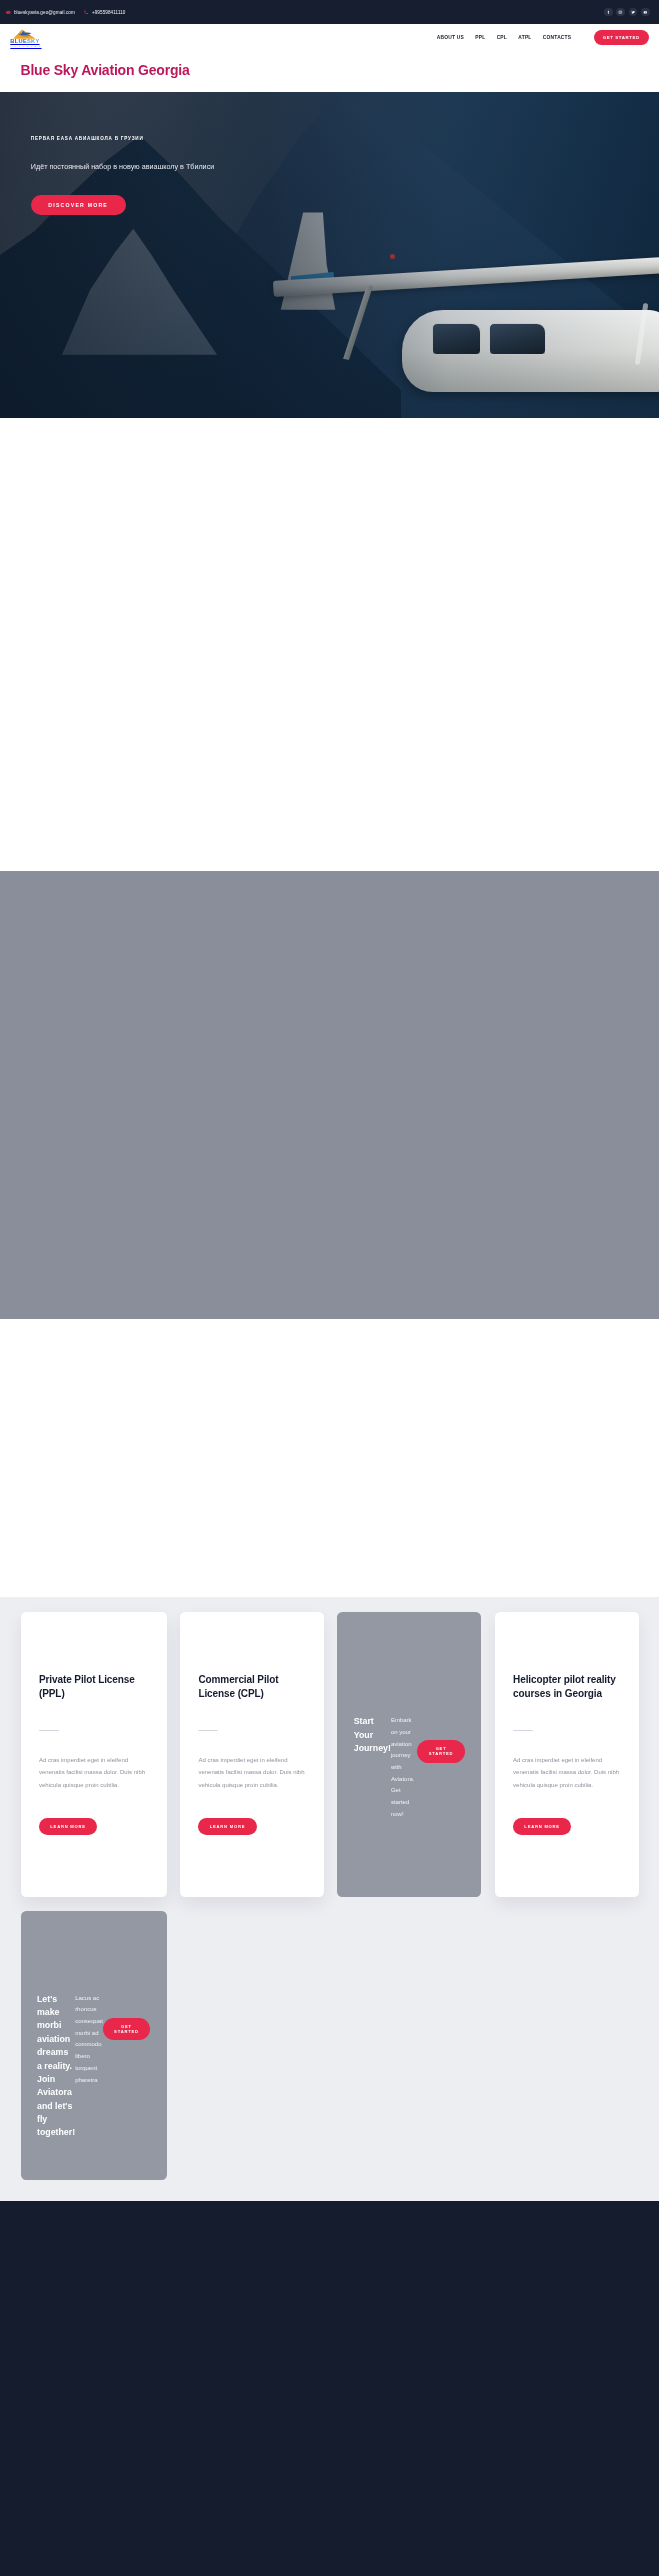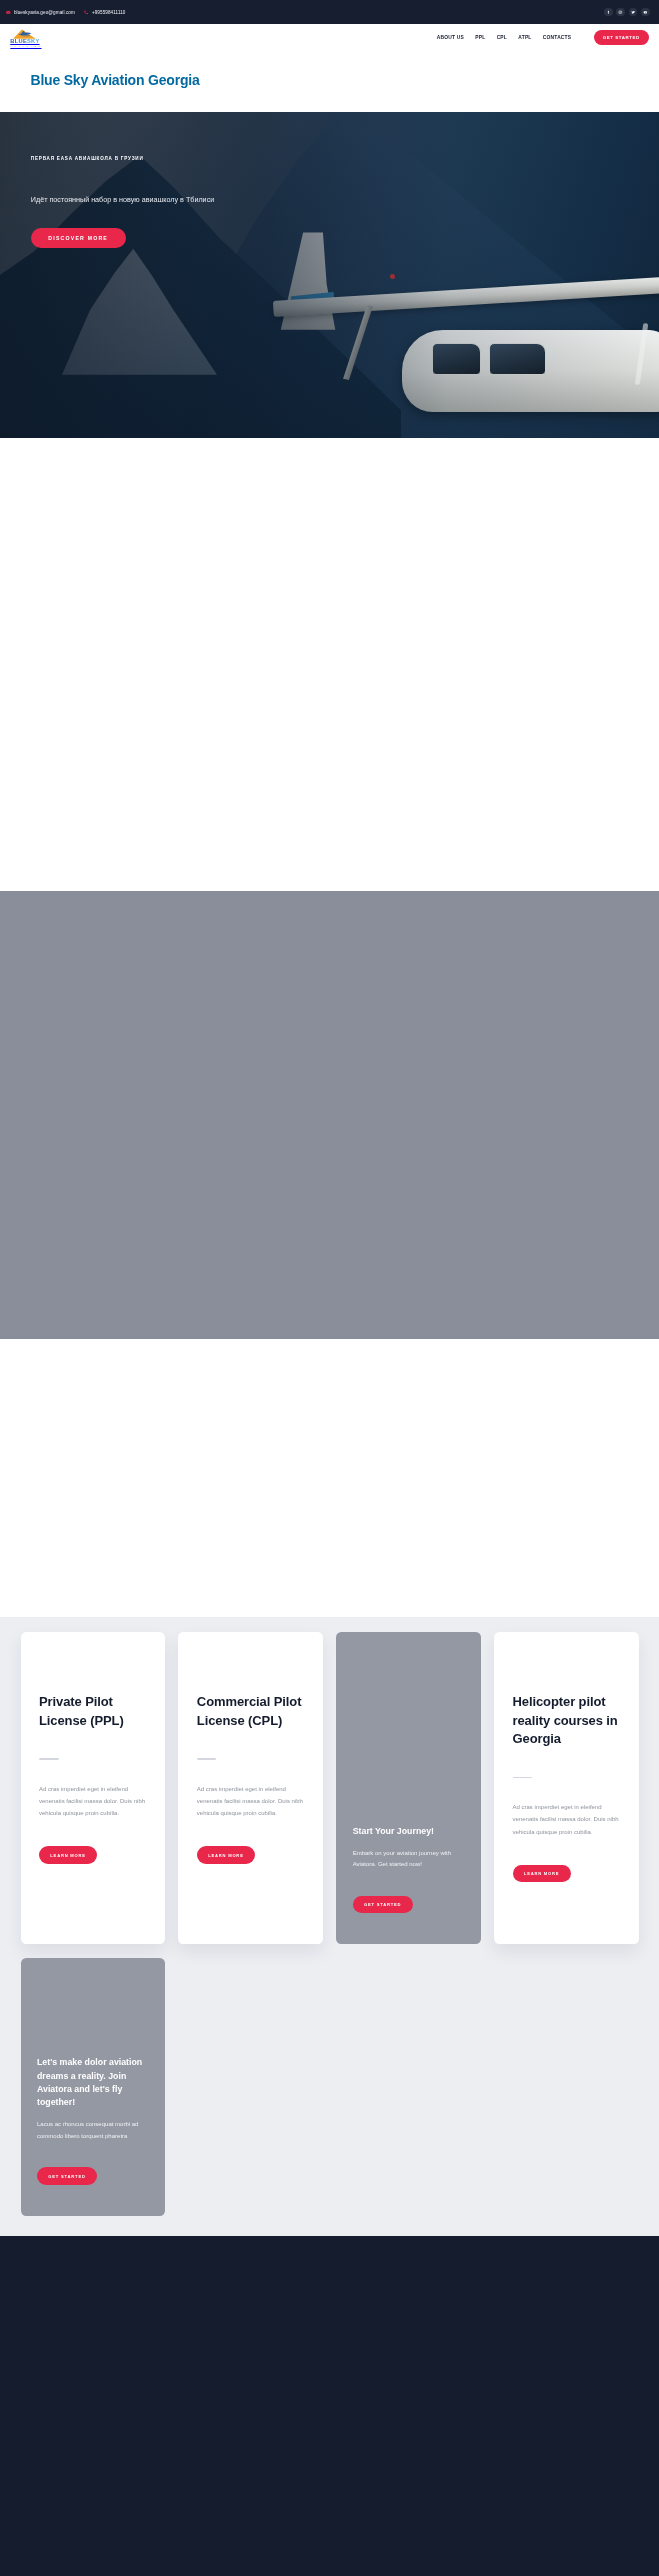--- a/index.html
+++ b/index.html
@@ -55,21 +55,21 @@
     margin-left:11.3px; background:#E8274B; color:#fff;
     border:none; border-radius:20.6px;
     font-size:4.4px; font-weight:700; letter-spacing:0.6px;
     padding:4.6px 8.8px; cursor:pointer; white-space:nowrap;
     font-family:inherit;
   }
 
   
   .titlebar { background:#fff; padding:11.3px 10.3px 13.4px 10.3px; }
   .site-title {
-    font-size:14px; font-weight:800; color:#0369a1; margin:10px;
+    font-size:14px; font-weight:800; color:#be185d; margin:0;
     letter-spacing:-0.2px;
   }
 
   
   .hero {
     position:relative; height:326px; overflow:hidden;
     background:#1c3048;
   }
   .hero-photo { position:absolute; inset:0; }
   .sky {
@@ -151,21 +151,21 @@
   .eyebrow {
     color:#ffffff; font-size:4.6px; font-weight:700;
     letter-spacing:0.8px; margin:0 0 11.3px 0;
   }
   .hero-h1 {
     color:#fff; font-size:28px; line-height:1.12; font-weight:800;
     margin:0; max-width:330px; letter-spacing:-0.3px;
   }
   .hero-sub {
     color:#e6eaf0; font-size:7.2px; font-weight:400;
-    margin:34px 0 0 0; max-width:289px;
+    margin:21px 0 0 0; max-width:289px;
   }
   .btn-discover {
     margin-top:24px; background:#E8274B; color:#fff; border:none;
     border-radius:20.6px; padding:7.2px 17.5px;
     font-size:5.2px; font-weight:700; letter-spacing:1.2px;
     cursor:pointer; font-family:inherit;
   }
 
   
   .sec-white   { background:#ffffff; }
@@ -184,37 +184,37 @@
     padding:15.5px 0 20.6px 0;
   }
   .card {
     background:#fff; border-radius:5.2px;
     padding:61px 18.5px 62px 18.5px;
     box-shadow:0 7.2px 17.5px rgba(20,28,46,.08);
     min-height:258px;
     display:flex; flex-direction:column;
   }
   .card h3 {
-    margin:0; font-size:13px; line-height:1.42; font-weight:700;
+    margin:0; font-size:10px; line-height:1.42; font-weight:700;
     color:#141C2E; letter-spacing:-0.1px;
   }
   .card-rule { width:19.6px; height:1.5px; background:#d4d8de; margin:28px 0 23px 0; border-radius:1px; }
   .card p {
     margin:0; font-size:6px; line-height:2.05; color:#8d929c; font-weight:400;
   }
   .btn-learn {
     margin-top:27px; align-self:flex-start;
     background:#E8274B; color:#fff; border:none; border-radius:20.6px;
     padding:6.2px 11.3px; font-size:4.1px; font-weight:700; letter-spacing:0.8px;
     cursor:pointer; font-family:inherit;
   }
   .promo {
     background:#9498A3; border-radius:5.2px; color:#fff;
     padding:82px 16.5px 31px 16.5px;
-    display:flex; flex-direction:column; justify-content:flex-end;
+    display:flex; flex-direction:row; justify-content:flex-end;
     min-height:258px;
   }
   .promo h3 { margin:0 0 9.3px 0; font-size:8.8px; line-height:1.52; font-weight:600; }
   .promo p  { margin:0; font-size:6px; line-height:1.95; color:#f0f1f4; }
   .btn-promo {
     margin-top:25px; align-self:flex-start;
     background:#E8274B; color:#fff; border:none; border-radius:20.6px;
     padding:6.2px 11.3px; font-size:4.1px; font-weight:700; letter-spacing:0.8px;
     cursor:pointer; font-family:inherit;
   }
@@ -359,21 +359,21 @@
     <article class="card">
       <h3>Helicopter pilot reality courses in Georgia</h3>
       <div class="card-rule"></div>
       <p>Ad cras imperdiet eget in eleifend venenatis facilisi massa dolor. Duis nibh vehicula quisque proin cubilia.</p>
       <button class="btn-learn">LEARN MORE</button>
     </article>
 
 
 
     <aside class="promo">
-      <h3>Let's make dolor aviation dreams a reality. Join Aviatora and let's fly together!</h3>
+      <h3>Let's make morbi aviation dreams a reality. Join Aviatora and let's fly together!</h3>
       <p>Lacus ac rhoncus consequat morbi ad commodo libero torquent pharetra</p>
       <button class="btn-promo">GET STARTED</button>
     </aside>
 
   </div>
 </section>
 
 <div class="filler sec-navy" style="height:515px"></div>
 
 

